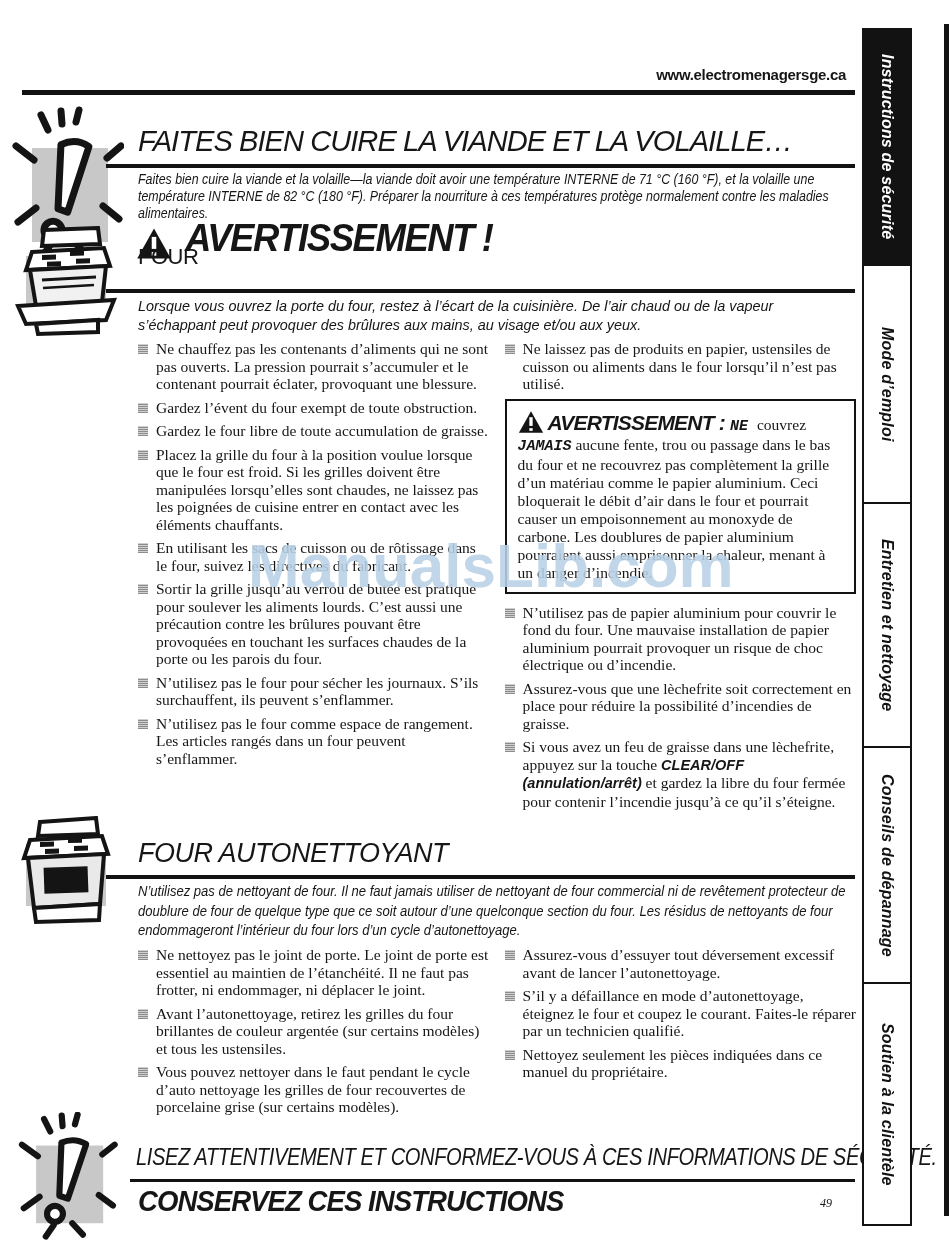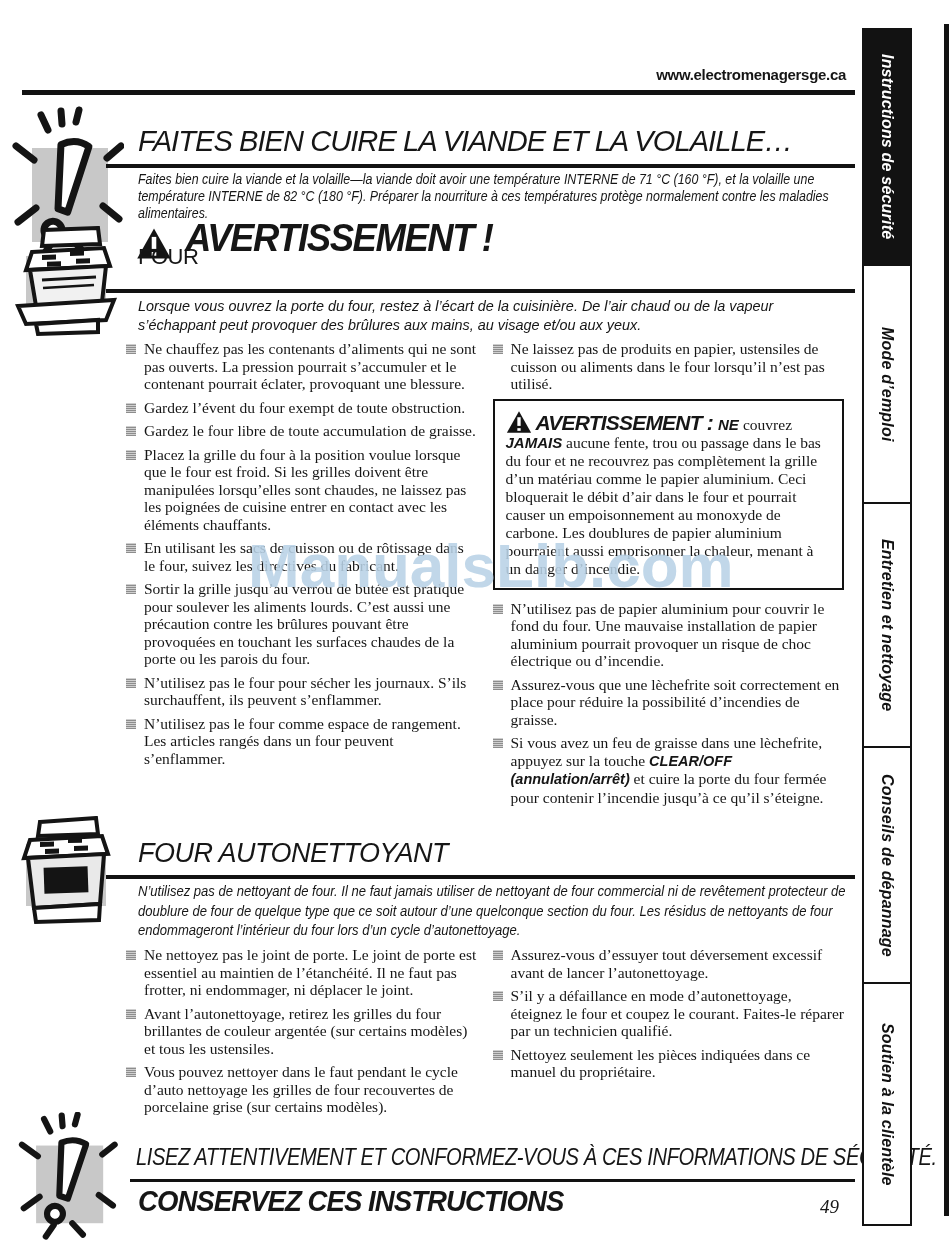--- a/index.html
+++ b/index.html
@@ -20,44 +20,44 @@
           font-size:22px;letter-spacing:-0.5px;}
   .h-sc{position:absolute;left:138px;top:838px;font-family:"Liberation Sans",sans-serif;
         font-style:italic;font-size:27px;letter-spacing:-0.5px;white-space:nowrap;}
   
   .ital{position:absolute;font-family:"Liberation Sans",sans-serif;font-style:italic;
         transform-origin:0 0;}
   .intro1{left:138px;top:171px;width:838px;font-size:14.5px;line-height:17px;transform:scaleX(0.855);}
   .intro2{left:138px;top:296px;width:770px;font-size:15.5px;line-height:19px;transform:scaleX(0.93);}
   .intro3{left:138px;top:882px;width:800px;font-size:14.5px;line-height:19.5px;transform:scaleX(0.90);}
   
-  .cols{position:absolute;left:126px;width:718px;display:flex;gap:15px;}
+  .cols{position:absolute;left:138px;width:718px;display:flex;gap:15px;}
   .cols1{top:340px;}
   .cols2{top:946px;}
   .col{flex:1;}
   .bullet{display:flex;gap:8px;margin-bottom:6px;}
   .sq{flex:none;width:10px;height:10px;margin-top:4px;
       background:repeating-linear-gradient(0deg,#8d8d8d 0 1px,#cfcfcf 1px 2px);}
   .btxt{font-size:15.5px;line-height:17.5px;}
   .bib{font-family:"Liberation Sans",sans-serif;font-style:italic;font-weight:bold;font-size:14.5px;}
   
   .warnbox{border:2px solid #121212;padding:9px 11px 10px;margin:6px 0 10px 0;}
   .warnbox svg{vertical-align:-4px;margin-right:4px;}
   .wbt{font-family:"Liberation Sans",sans-serif;font-style:italic;font-weight:900;
        font-size:21px;letter-spacing:-0.8px;}
-  .wbb{font-family:Liberation Sans, sans-serif;font-style:italic;font-weight:bold;font-size:15px;text-align:right;}
+  .wbb{font-family:Liberation Mono, monospace;font-style:italic;font-weight:bold;font-size:15px;text-align:right;}
   .warnbox .btxt{font-size:15.5px;line-height:18px;}
   
   .f-read{position:absolute;left:136px;top:1143px;font-family:"Liberation Sans",sans-serif;
           font-style:italic;font-size:24px;letter-spacing:-0.5px;white-space:nowrap;
           transform:scaleX(0.84);transform-origin:0 0;}
   .f-keep{position:absolute;left:138px;top:1185px;font-family:"Liberation Sans",sans-serif;
           font-style:italic;font-weight:900;font-size:29px;letter-spacing:-1px;white-space:nowrap;
           transform:scaleX(0.95);transform-origin:0 0;}
-  .f-page{position:absolute;left:820px;top:1196px;font-style:italic;font-size:19px;}
+  .f-page{position:absolute;left:820px;top:1196px;font-style:italic;font-size:12px;}
   
   .sidebar{position:absolute;left:862px;top:28px;width:50px;}
   .tab{box-sizing:border-box;width:50px;border:2px solid #121212;margin-top:-2px;background:#fff;
        display:flex;align-items:center;justify-content:center;
        writing-mode:vertical-rl;
        font-family:"Liberation Sans",sans-serif;font-style:italic;font-weight:bold;font-size:16px;
        letter-spacing:0.2px;color:#121212;}
   .tab.active{background:#121212;color:#fff;border-color:#121212;}
   .t1{height:238px;margin-top:0;}
   .t2{height:240px;}
@@ -189,21 +189,21 @@
           <div class="bullet">
             <span class="sq"></span>
             <span class="btxt"><span>N’utilisez pas de papier aluminium pour couvrir le fond du four. Une mauvaise installation de papier aluminium pourrait provoquer un risque de choc électrique ou d’incendie.</span></span>
           </div>
           <div class="bullet">
             <span class="sq"></span>
             <span class="btxt"><span>Assurez-vous que une lèchefrite soit correctement en place pour réduire la possibilité d’incendies de graisse.</span></span>
           </div>
           <div class="bullet">
             <span class="sq"></span>
-            <span class="btxt"><span>Si vous avez un feu de graisse dans une lèchefrite, appuyez sur la touche </span><span class="bib">CLEAR/OFF (annulation/arrêt)</span><span> et cuire la porte du four fermée pour contenir l’incendie jusqu’à ce qu’il s’éteigne.</span></span>
+            <span class="btxt"><span>Si vous avez un feu de graisse dans une lèchefrite, appuyez sur la touche </span><span class="bib">CLEAR/OFF (annulation/arrêt)</span><span> et gardez la libre du four fermée pour contenir l’incendie jusqu’à ce qu’il s’éteigne.</span></span>
           </div>
         </div>
     </div>
   </div>
 
   <svg class="icn icn3" width="104" height="116" viewBox="0 0 104 116">
     <rect x="12" y="28" width="80" height="62" fill="#c8c8c8"></rect>
     <polygon points="26,6 82,2 84,18 24,20" fill="#fff" stroke="#141414" stroke-width="4"></polygon>
     <polygon points="16,24 88,20 94,38 10,42" fill="#fff" stroke="#141414" stroke-width="4"></polygon>
     <g fill="#141414">

